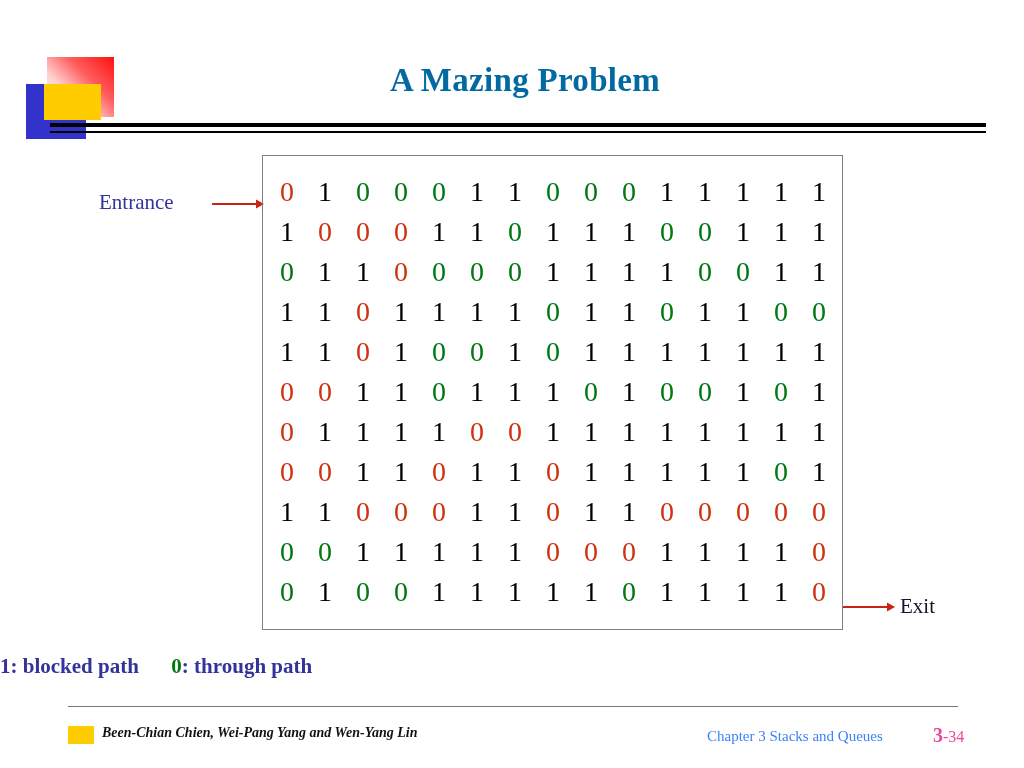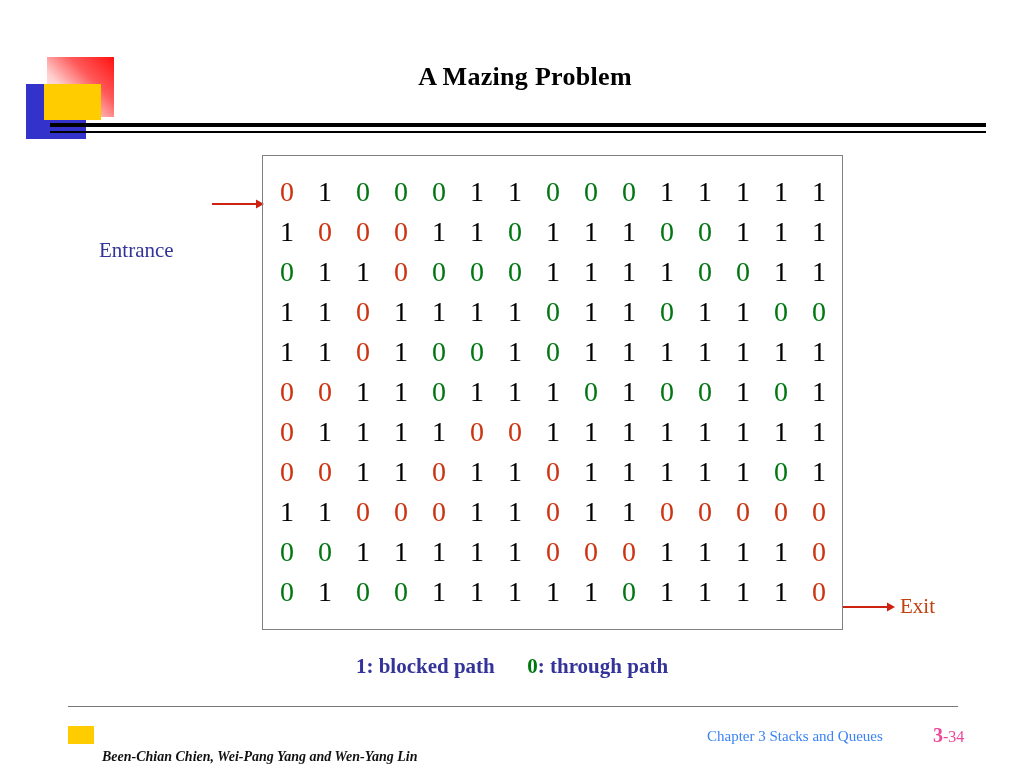--- a/index.html
+++ b/index.html
@@ -48,23 +48,23 @@
     background: #ffcc00;
   }
 
   
   #title {
     position: absolute;
     left: 130px;
     top: 62px;
     width: 790px;
     text-align: center;
-    font-size: 26px;
+    font-size: 33px;
     font-weight: bold;
-    color: #000000;
+    color: #0369a1;
     font-family: "Liberation Serif", serif;
     letter-spacing: 0.3px;
   }
 
   
   .rule-thick {
     position: absolute;
     left: 50px;
     top: 123px;
     width: 936px;
@@ -113,21 +113,20 @@
   .c-green { color: #007711; }
 
   
   #entrance-label {
     position: absolute;
     left: 99px;
     top: 190px;
     font-size: 21px;
     color: #333399;
     font-family: "Liberation Serif", serif;
-    margin-top: 48px;
   }
   #entrance-arrow {
     position: absolute;
     left: 212px;
     top: 198px;
     width: 52px;
     height: 12px;
   }
 
   
@@ -136,31 +135,30 @@
     left: 843px;
     top: 601px;
     width: 52px;
     height: 12px;
   }
   #exit-label {
     position: absolute;
     left: 900px;
     top: 594px;
     font-size: 21px;
-    color: #c2410c;
+    color: #0f172a;
     font-family: "Liberation Serif", serif;
   }
 
   
   #legend {
     position: absolute;
     left: 0px;
     top: 654px;
     width: 1024px;
-    text-align: center;
     font-size: 21px;
     font-weight: bold;
     color: #333399;
     font-family: "Liberation Serif", serif;
   }
   #legend .key-blocked { color: #333399; }
   #legend .key-through { color: #007711; }
   #legend .gap { display: inline-block; width: 22px; }
 
   
@@ -182,21 +180,20 @@
   }
   #footer-authors {
     position: absolute;
     left: 102px;
     top: 725px;
     font-size: 14px;
     font-style: italic;
     font-weight: bold;
     color: #111111;
     font-family: "Liberation Serif", serif;
-    margin-top: 24px;
   }
   #footer-chapter {
     position: absolute;
     left: 707px;
     top: 728px;
     font-size: 15px;
     color: #3b82f6;
     font-family: "Liberation Serif", serif;
   }
   #footer-page {

